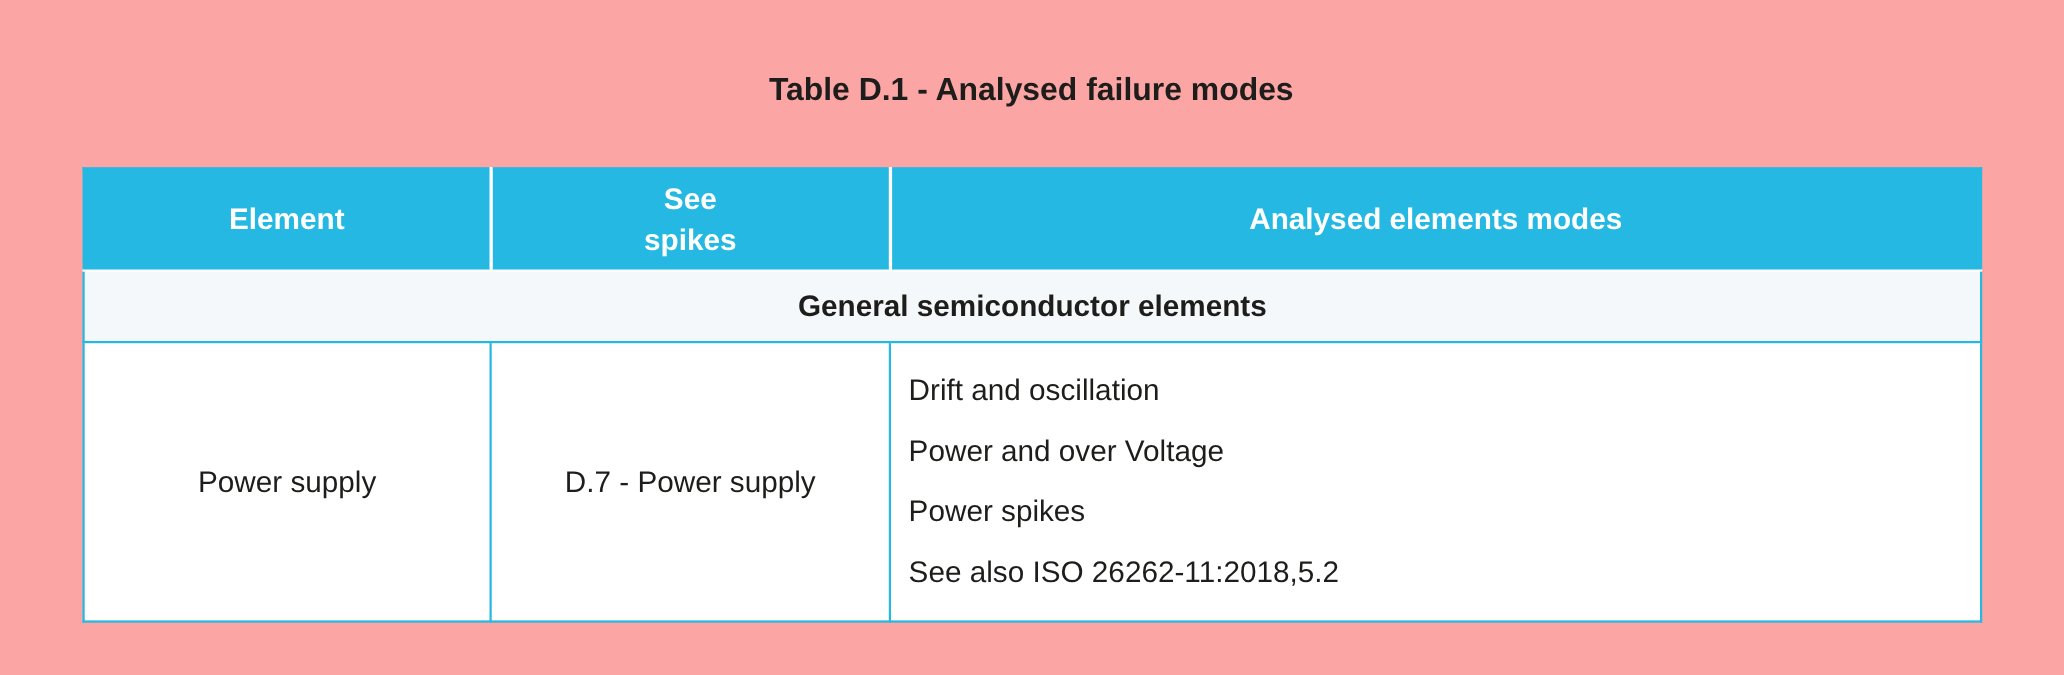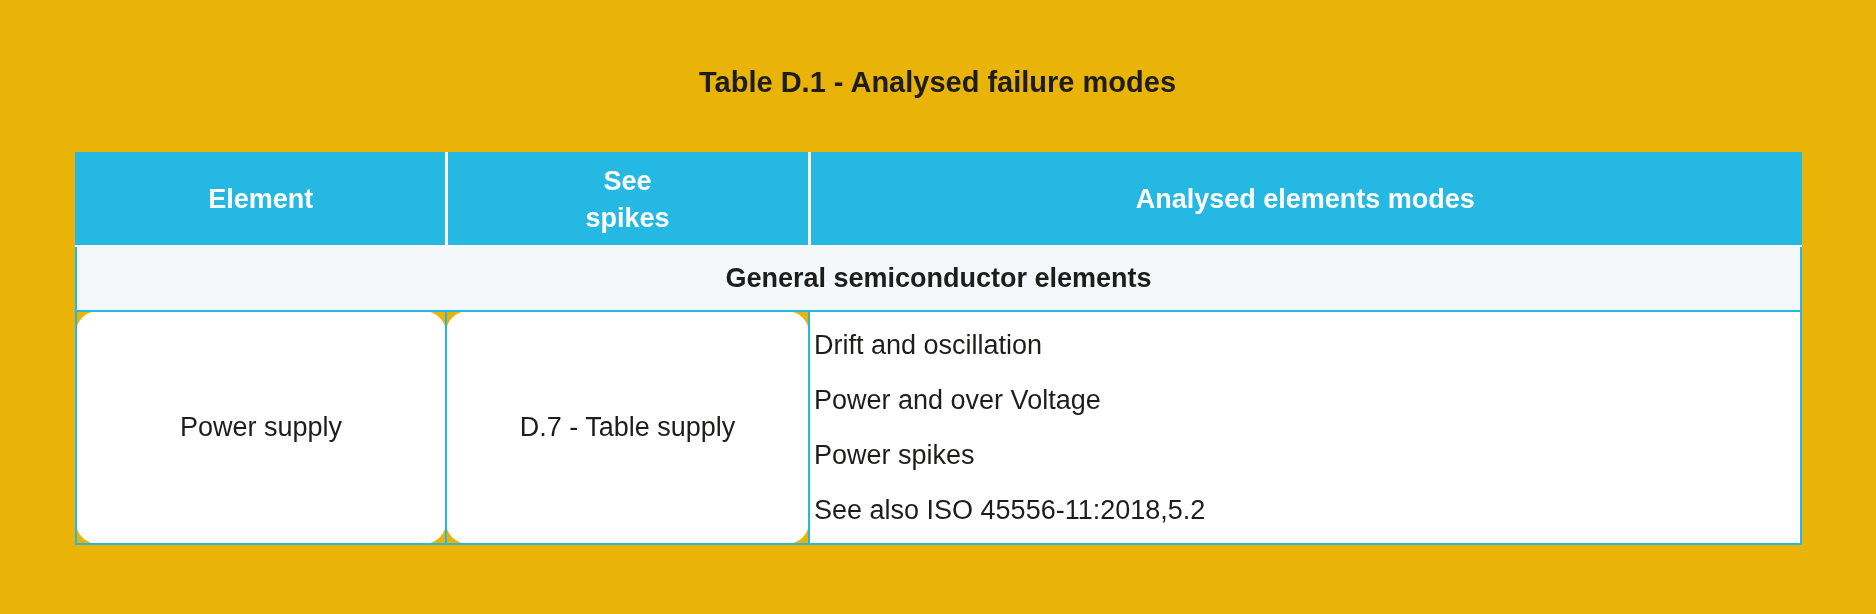--- a/index.html
+++ b/index.html
@@ -17,21 +17,21 @@
     width: 1876px;
     height: 614px;
     font-family: "Liberation Sans", sans-serif;
     color: var(--ink);
     overflow: hidden;
   }
   .page {
     position: relative;
     width: 1876px;
     height: 614px;
-    background: #eab308;
+    background: #fca5a5;
   }
   .caption {
     position: absolute;
     top: 66px;
     left: 75px;
     width: 1725px;
     text-align: center;
     font-size: 29px;
     font-weight: bold;
     color: var(--ink);
@@ -75,25 +75,24 @@
     border: 2px solid var(--accent);
     padding: 16px;
   }
 
   tr.data-row td {
     height: 233px;
     background: #ffffff;
     font-size: 27px;
     border: 2px solid var(--accent);
     vertical-align: middle;
-    padding: 4px;
+    padding: 16px;
   }
   td.cell-center {
     text-align: center;
-    border-radius: 22px;
   }
   td.cell-modes {
     padding-left: 60px;
     text-align: left;
   }
   .mode-line {
     line-height: 55px;
     white-space: nowrap;
   }
 </style>
@@ -117,24 +116,24 @@
 spikes</th>
         <th>Analysed elements modes</th>
       </tr>
     </thead>
     <tbody>
       <tr>
         <td class="section" colspan="3">General semiconductor elements</td>
       </tr>
       <tr class="data-row">
         <td class="cell-center">Power supply</td>
-        <td class="cell-center">D.7 - Table supply</td>
+        <td class="cell-center">D.7 - Power supply</td>
         <td class="cell-modes">
           <div class="mode-line">Drift and oscillation</div>
           <div class="mode-line">Power and over Voltage</div>
           <div class="mode-line">Power spikes</div>
-          <div class="mode-line">See also ISO 45556-11:2018,5.2</div>
+          <div class="mode-line">See also ISO 26262-11:2018,5.2</div>
         </td>
       </tr>
     </tbody>
   </table>
 
 </div>
 
 </body></html>

